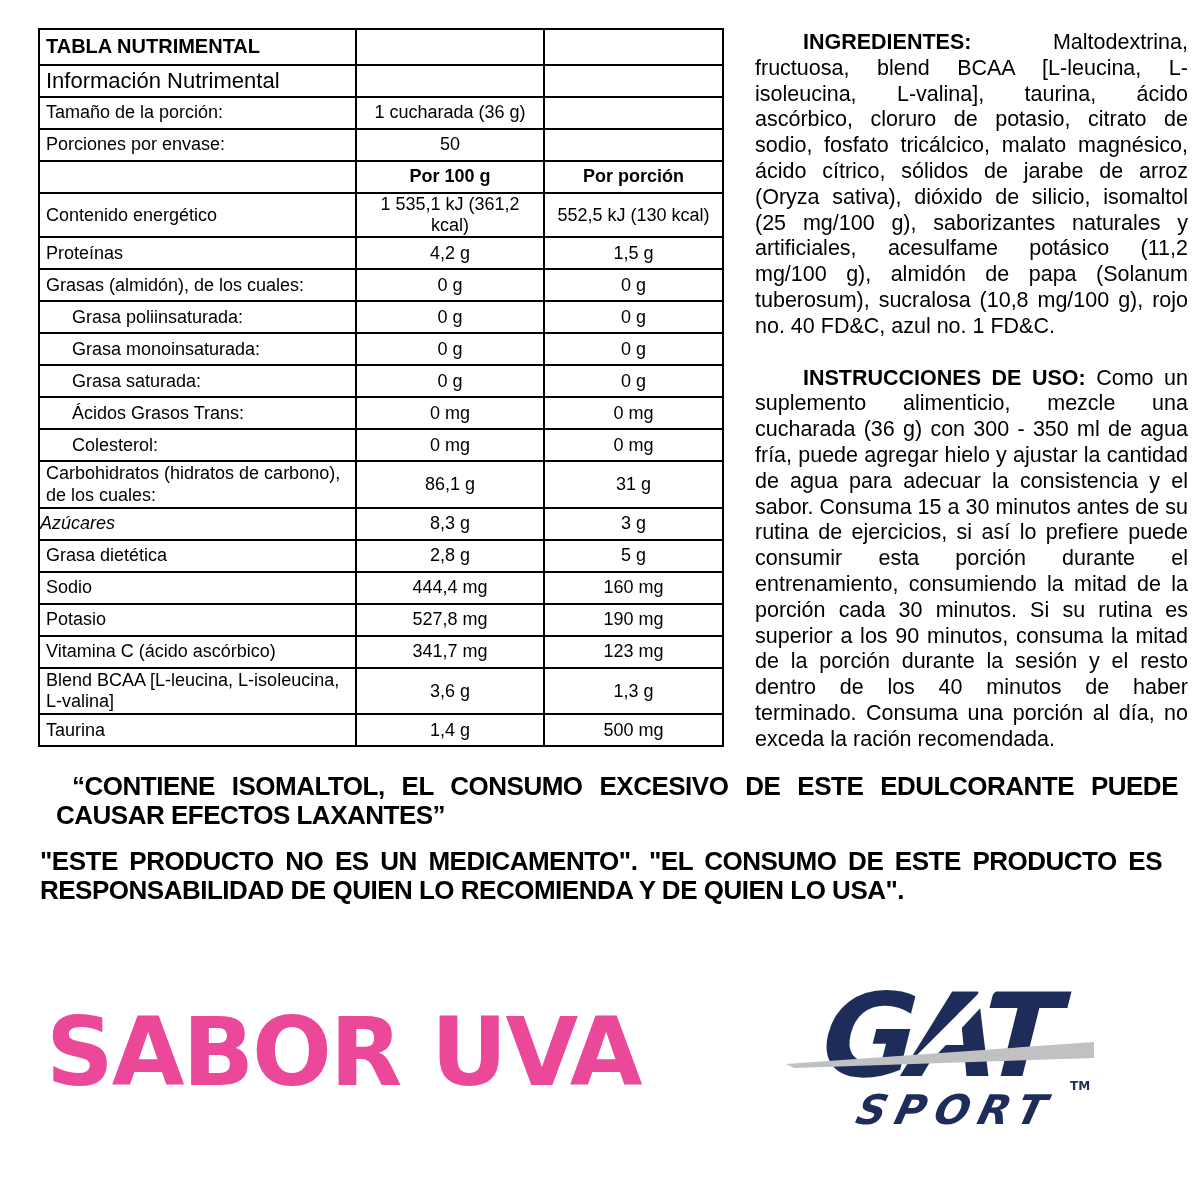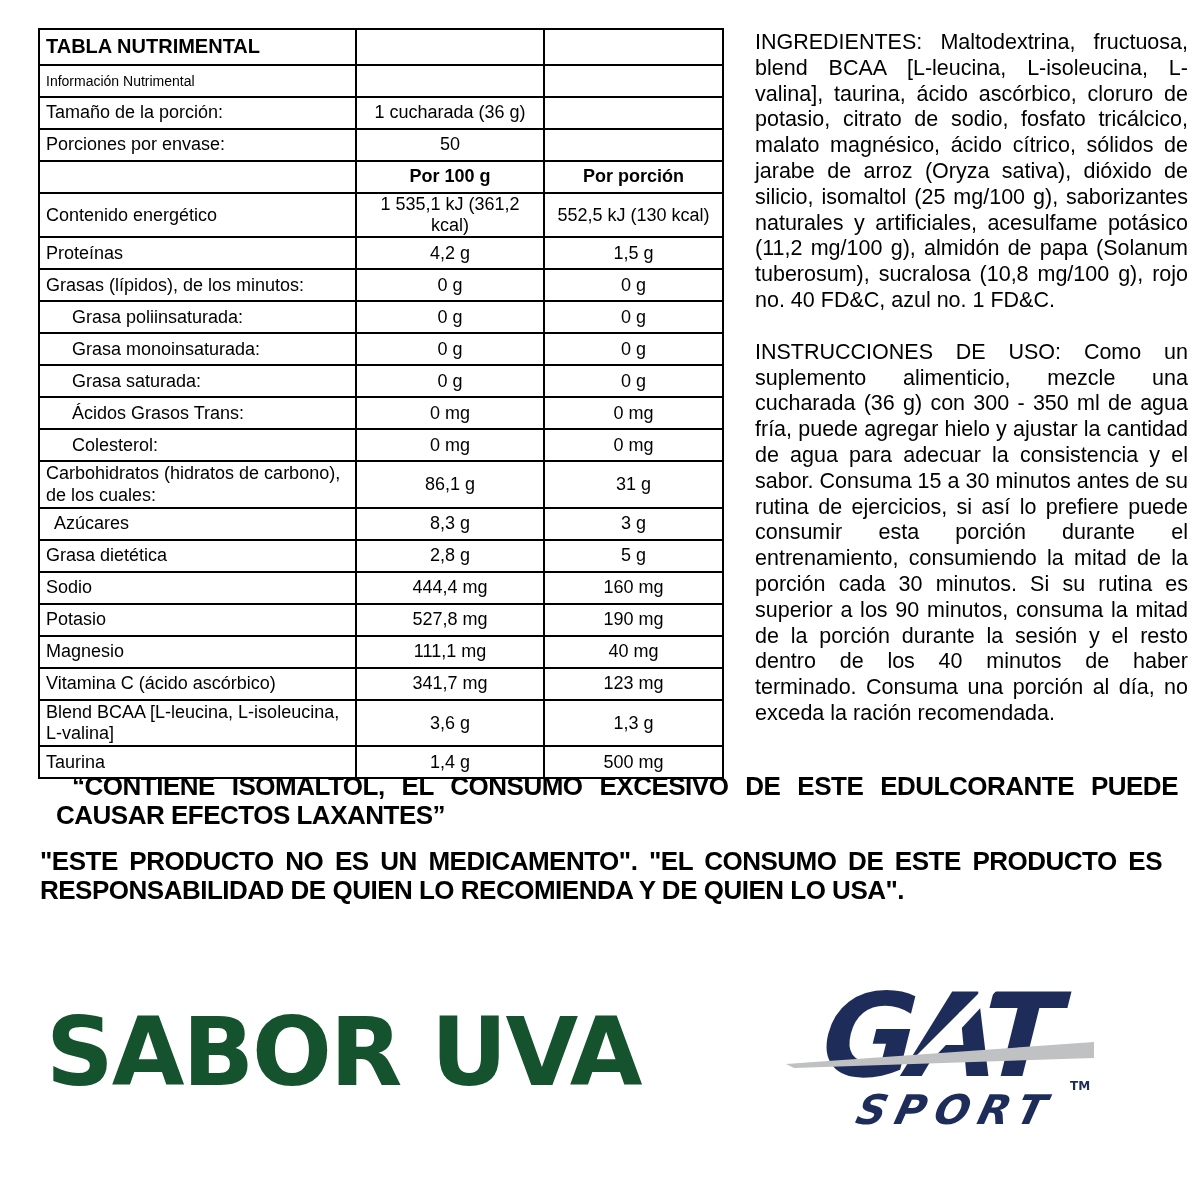--- a/index.html
+++ b/index.html
@@ -17,51 +17,51 @@
   .nutri-table td{
     border:2px solid #000;
     font-size:18px;line-height:1.18;
     height:28px;padding:1px 6px;vertical-align:middle;
     overflow:hidden;
   }
   .nutri-table td.val{text-align:center;padding:0 2px;}
   .nutri-table td.bold{font-weight:bold;border-radius:15px;}
   .nutri-table td.title-cell{font-weight:bold;font-size:20px;height:32px;}
   .nutri-table td.ind1{padding-left:32px;}
-  .nutri-table td.ind2{padding-left:14px;}
+  .nutri-table td.ind2{padding-left:0;font-style:italic;}
 
   
   .right-col{
     position:absolute;left:755px;top:30px;width:433px;
   }
   .para{
     margin:0 0 26px 0;
     font-size:21.5px;line-height:25.8px;
     text-align:justify;
     hyphens:manual;
   }
-  .para .lead{font-weight:normal;}
+  .para .lead{font-weight:bold;margin-left:48px;}
 
   
   .warning{
     position:absolute;left:40px;width:1122px;
     font-weight:bold;font-size:26px;line-height:29px;
     letter-spacing:-0.5px;
     text-align:justify;
     hyphens:manual;
   }
   .warning-1{top:772px;text-indent:16px;margin-left:16px;}
   .warning-2{top:847px;}
 
   
   .flavor{
     position:absolute;left:46px;top:998px;
     font-family:"DejaVu Sans",sans-serif;
     font-weight:bold;font-size:94px;letter-spacing:-2px;
-    color:#14532d;white-space:nowrap;
+    color:#ec4899;white-space:nowrap;
   }
 
   
   .brand-logo{position:absolute;left:780px;top:972px;width:320px;height:168px;}
 </style>
 </head>
 <body>
 
 <table class="nutri-table">
   <colgroup>
@@ -69,21 +69,21 @@
       <col style="width:188px">
       <col style="width:179px">
   </colgroup>
   <tbody>
     <tr>
       <td class="title-cell">TABLA NUTRIMENTAL</td>
       <td></td>
       <td></td>
     </tr>
     <tr>
-      <td style="font-size:14px;">Información Nutrimental</td>
+      <td style="font-size:22px;">Información Nutrimental</td>
       <td></td>
       <td></td>
     </tr>
     <tr>
       <td>Tamaño de la porción:</td>
       <td class="val">1 cucharada (36 g)</td>
       <td></td>
     </tr>
     <tr>
       <td>Porciones por envase:</td>
@@ -103,21 +103,21 @@
     <td class="val v2">552,5 kJ (130 kcal)</td>
   </tr>
 
   <tr>
     <td class="lbl">Proteínas</td>
     <td class="val v1">4,2 g</td>
     <td class="val v2">1,5 g</td>
   </tr>
 
   <tr>
-    <td class="lbl">Grasas (lípidos), de los minutos:</td>
+    <td class="lbl">Grasas (almidón), de los cuales:</td>
     <td class="val v1">0 g</td>
     <td class="val v2">0 g</td>
   </tr>
 
   <tr>
     <td class="lbl ind1">Grasa poliinsaturada:</td>
     <td class="val v1">0 g</td>
     <td class="val v2">0 g</td>
   </tr>
 
@@ -169,25 +169,20 @@
     <td class="val v2">160 mg</td>
   </tr>
 
   <tr>
     <td class="lbl">Potasio</td>
     <td class="val v1">527,8 mg</td>
     <td class="val v2">190 mg</td>
   </tr>
 
 
-  <tr>
-    <td class="lbl">Magnesio</td>
-    <td class="val v1">111,1 mg</td>
-    <td class="val v2">40 mg</td>
-  </tr>
 
   <tr>
     <td class="lbl">Vitamina C (ácido ascórbico)</td>
     <td class="val v1">341,7 mg</td>
     <td class="val v2">123 mg</td>
   </tr>
 
   <tr>
     <td class="lbl">Blend BCAA [L-leucina, L-isoleucina, L-valina]</td>
     <td class="val v1">3,6 g</td>

